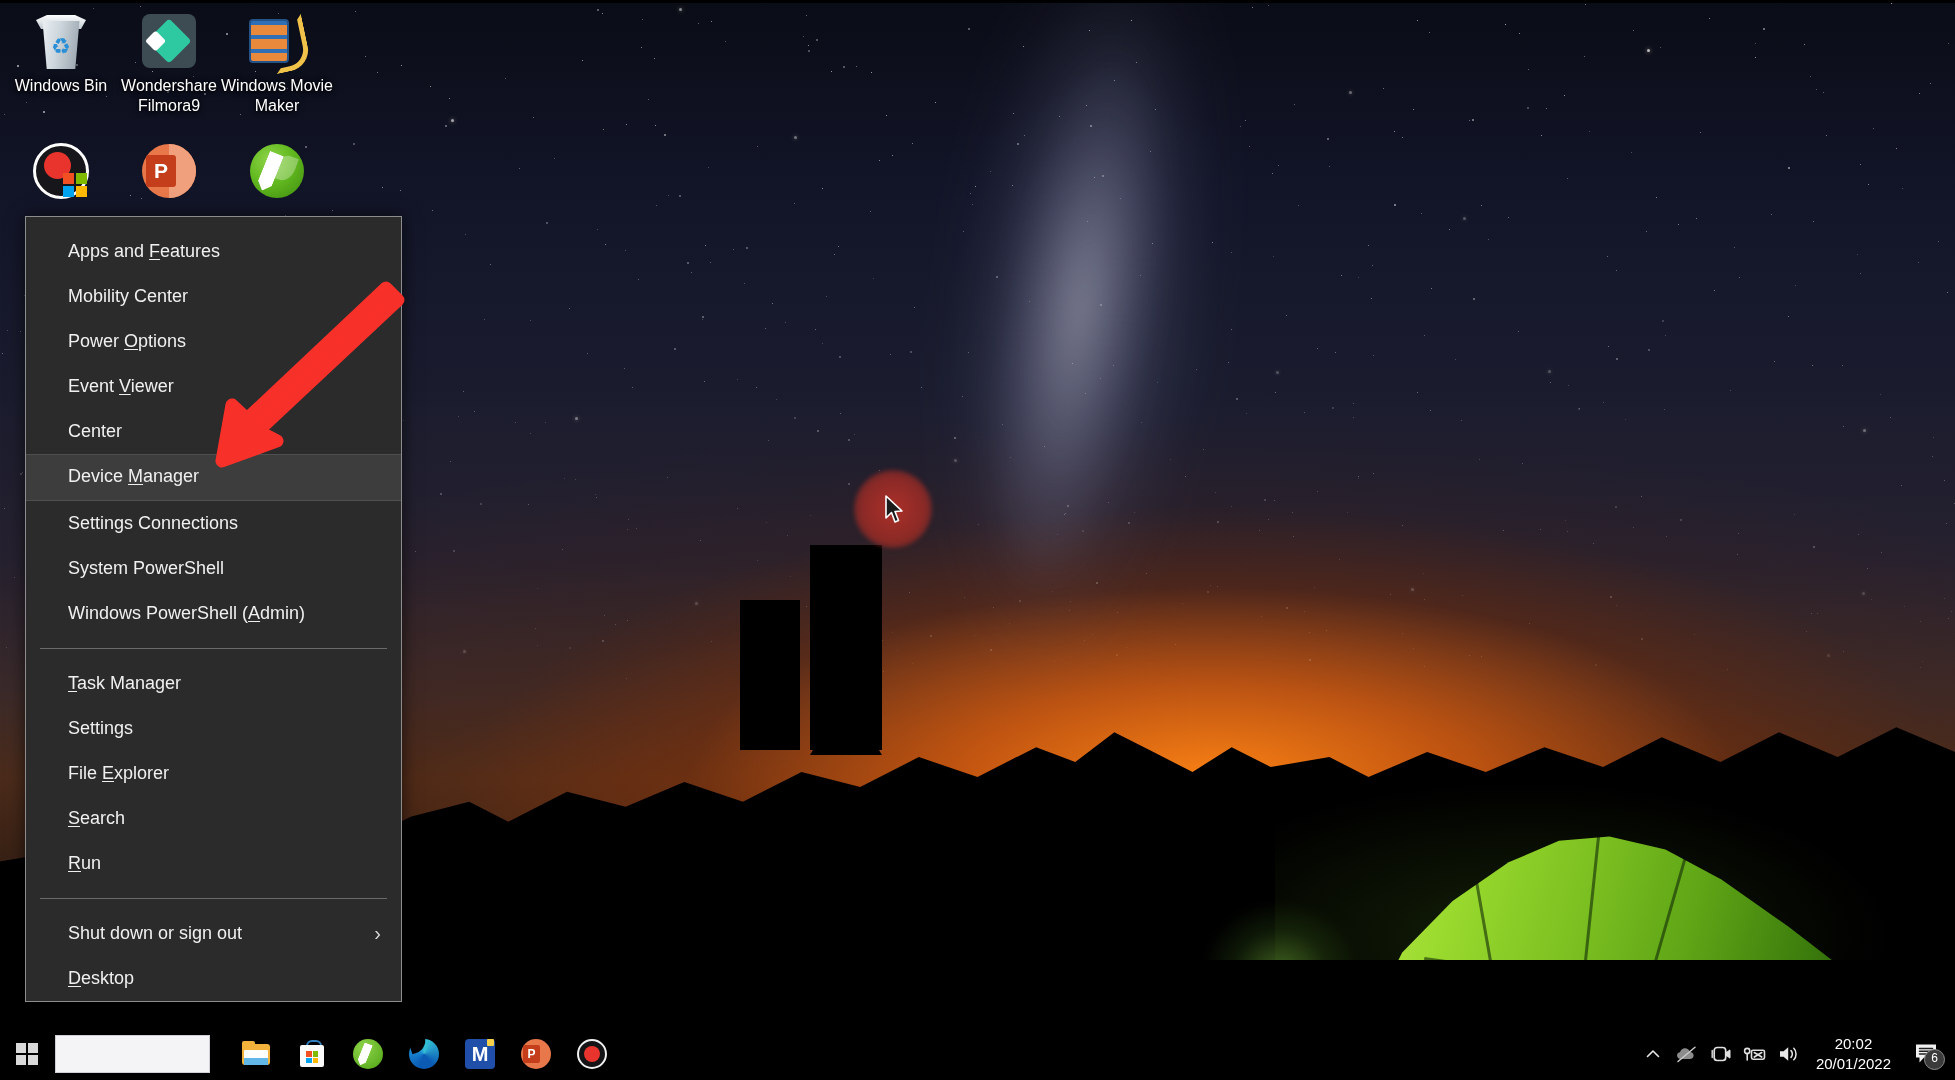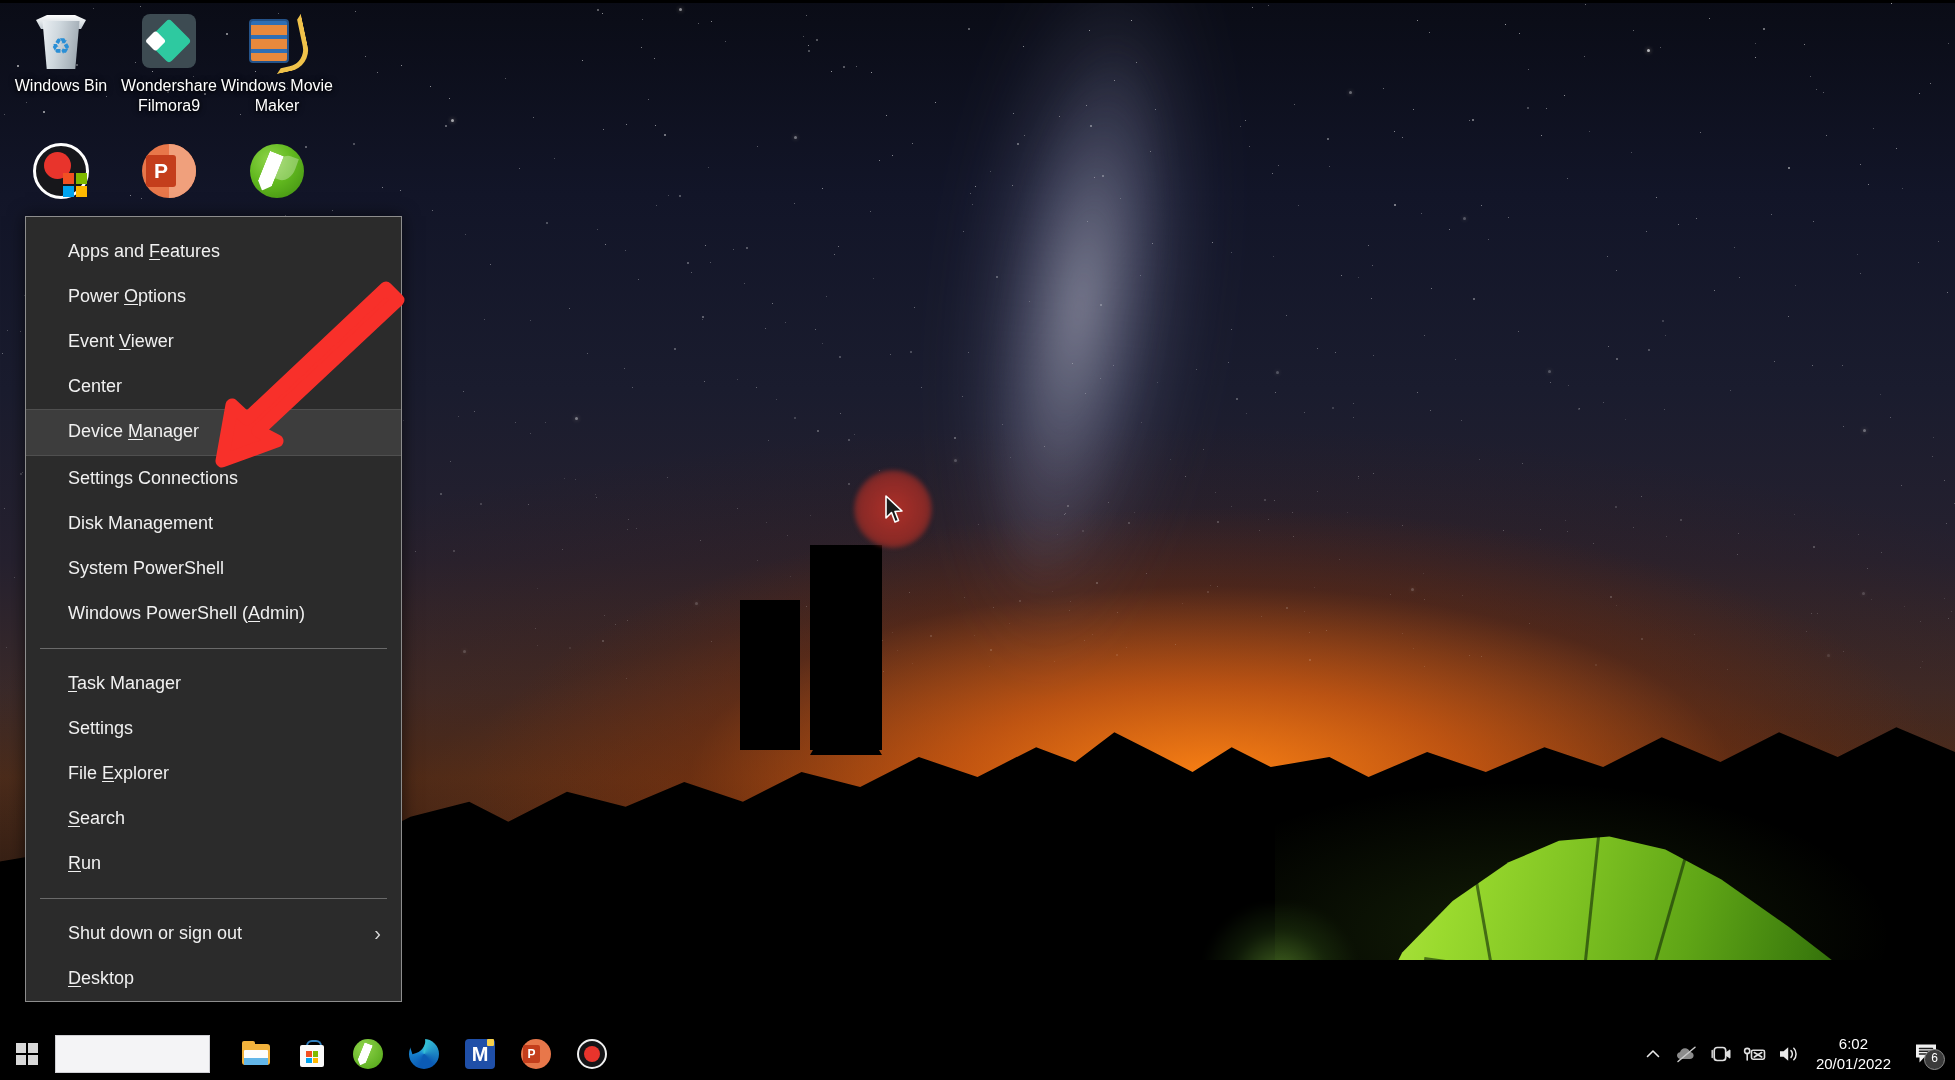--- a/index.html
+++ b/index.html
@@ -923,26 +923,26 @@
 
   <div id="clickhalo"></div>
   <svg id="cursor" viewBox="0 0 20 30">
     <path d="M2,1 L2,23 L7.5,17.5 L11,27 L14.5,25.5 L11,16.5 L18,16 Z" fill="#1b1b1b" stroke="#ffffff" stroke-width="1.6" stroke-linejoin="round"></path>
   </svg>
 </div>
 
 <div id="powermenu">
   <div id="pm-body">
       <div class="pm-item"><span>Apps and <u>F</u>eatures</span></div>
+      <div class="pm-item"><span>Mobility Center</span></div>
       <div class="pm-item"><span>Power <u>O</u>ptions</span></div>
       <div class="pm-item"><span>Event <u>V</u>iewer</span></div>
       <div class="pm-item"><span>Center</span></div>
       <div class="pm-item sel"><span>Device <u>M</u>anager</span></div>
       <div class="pm-item"><span>Settings Connections</span></div>
-      <div class="pm-item"><span>Disk Management</span></div>
       <div class="pm-item"><span>System PowerShell</span></div>
       <div class="pm-item"><span>Windows PowerShell (<u>A</u>dmin)</span></div>
       <div class="pm-sep"></div>
       <div class="pm-item"><span><u>T</u>ask Manager</span></div>
       <div class="pm-item"><span>Settings</span></div>
       <div class="pm-item"><span>File <u>E</u>xplorer</span></div>
       <div class="pm-item"><span><u>S</u>earch</span></div>
       <div class="pm-item"><span><u>R</u>un</span></div>
       <div class="pm-sep"></div>
       <div class="pm-item"><span>Shut down or sign out</span><span class="chev">›</span></div>
@@ -1053,21 +1053,21 @@
 
     <div class="tray-ico">
       <svg width="22" height="20" viewBox="0 0 22 20">
         <path d="M2,7.2 L5.6,7.2 L10.2,3.2 L10.2,16.8 L5.6,12.8 L2,12.8 Z" fill="#e8e8e8"></path>
         <path d="M13,6.6 C14.8,8.4 14.8,11.6 13,13.4" fill="none" stroke="#e8e8e8" stroke-width="1.5" stroke-linecap="round"></path>
         <path d="M15.8,4.3 C18.8,7.1 18.8,12.9 15.8,15.7" fill="none" stroke="#e8e8e8" stroke-width="1.5" stroke-linecap="round"></path>
       </svg>
     </div>
 
     <div id="clock">
-      <div>6:02</div>
+      <div>20:02</div>
       <div>20/01/2022</div>
     </div>
 
     <div id="notif">
       <svg width="26" height="24" viewBox="0 0 26 24">
         <path d="M2,2.5 L22,2.5 L22,15.5 L10,15.5 L5.5,20.5 L5.5,15.5 L2,15.5 Z" fill="#f0f0f0"></path>
         <path d="M5.5,6.5 L18.5,6.5 M5.5,9.3 L18.5,9.3 M5.5,12.1 L14.5,12.1" stroke="#202020" stroke-width="1.5" stroke-linecap="round"></path>
       </svg>
       <span class="notif-badge">6</span>
     </div>

